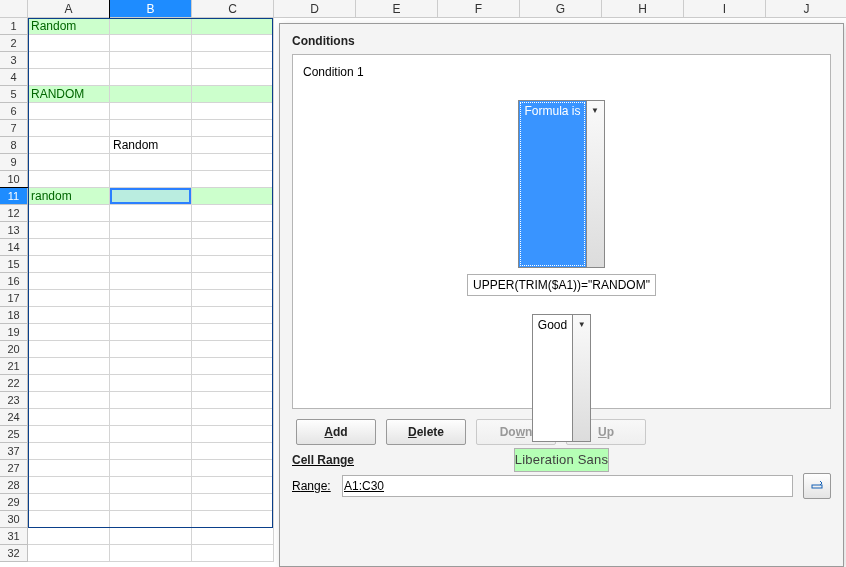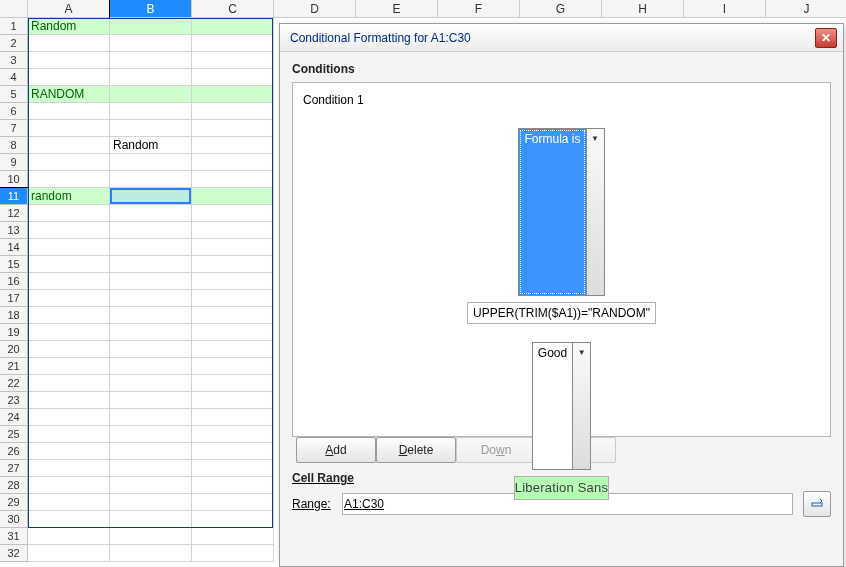--- a/index.html
+++ b/index.html
@@ -206,22 +206,25 @@
     height: 24px;
     border: 1px solid #b0b0b0;
     background: #b5ffb5;
     text-align: center;
     line-height: 22px;
     color: #404040;
     font-size: 13px;
     letter-spacing: 0.2px;
   }
   .btn-row {
-    display: flex;
+    margin-top: 10px;
+    display: flex;
+    gap: 10px;
     padding-left: 4px;
+    font-weight: bold;
   }
   .btn {
     width: 80px; height: 26px;
     background: linear-gradient(#fefefe,#e4e4e4);
     border: 1px solid #999;
     border-radius: 2px;
     text-align: center;
     line-height: 24px;
     font-size: 12px;
     color: #222;
@@ -430,21 +433,21 @@
         <div class="cell"></div>
         <div class="cell"></div>
       </div>
       <div class="row">
         <div class="row-h">25</div>
         <div class="cell"></div>
         <div class="cell"></div>
         <div class="cell"></div>
       </div>
       <div class="row">
-        <div class="row-h">26</div>
+        <div class="row-h">37</div>
         <div class="cell"></div>
         <div class="cell"></div>
         <div class="cell"></div>
       </div>
       <div class="row">
         <div class="row-h">27</div>
         <div class="cell"></div>
         <div class="cell"></div>
         <div class="cell"></div>
       </div>
@@ -477,26 +480,20 @@
         <div class="cell"></div>
         <div class="cell"></div>
         <div class="cell"></div>
       </div>
     </div>
   <div class="range-border"></div>
   <div class="active-cell" style="left: 110px; top: 188px; width: 81px; height: 16px;"></div>
 </div>
 
 <div class="dialog">
-  <div class="titlebar">
-    <span class="titlebar-text">Conditional Formatting for A1:C30</span>
-    <div class="close-btn">
-      <span>✕</span>
-    </div>
-  </div>
   <div class="dlg-body">
     <div class="section-label">Conditions</div>
     <div class="cond-box">
       <div class="cond-title">Condition 1</div>
       <div class="cond-row">
         <div class="combo combo-fixed">
           <div class="combo-sel selblue">Formula is</div>
           <div class="combo-btn">▼</div>
         </div>
         <div class="formula-input">UPPER(TRIM($A1))="RANDOM"</div>

